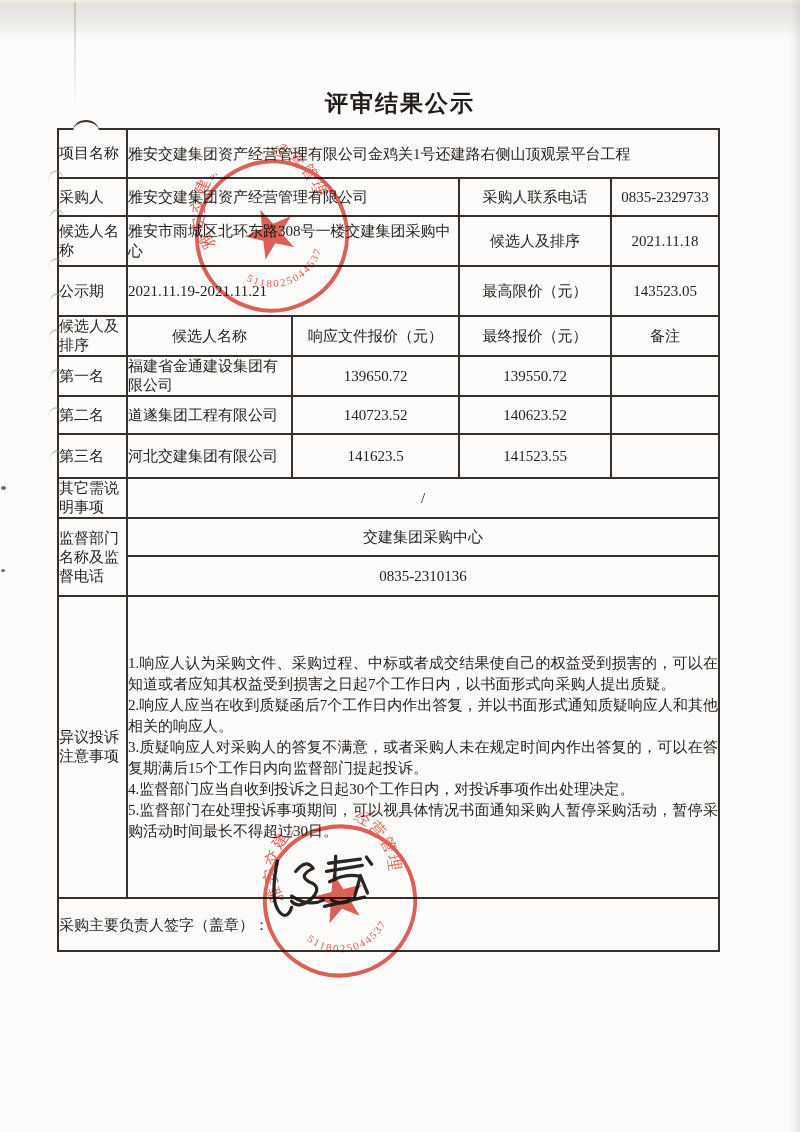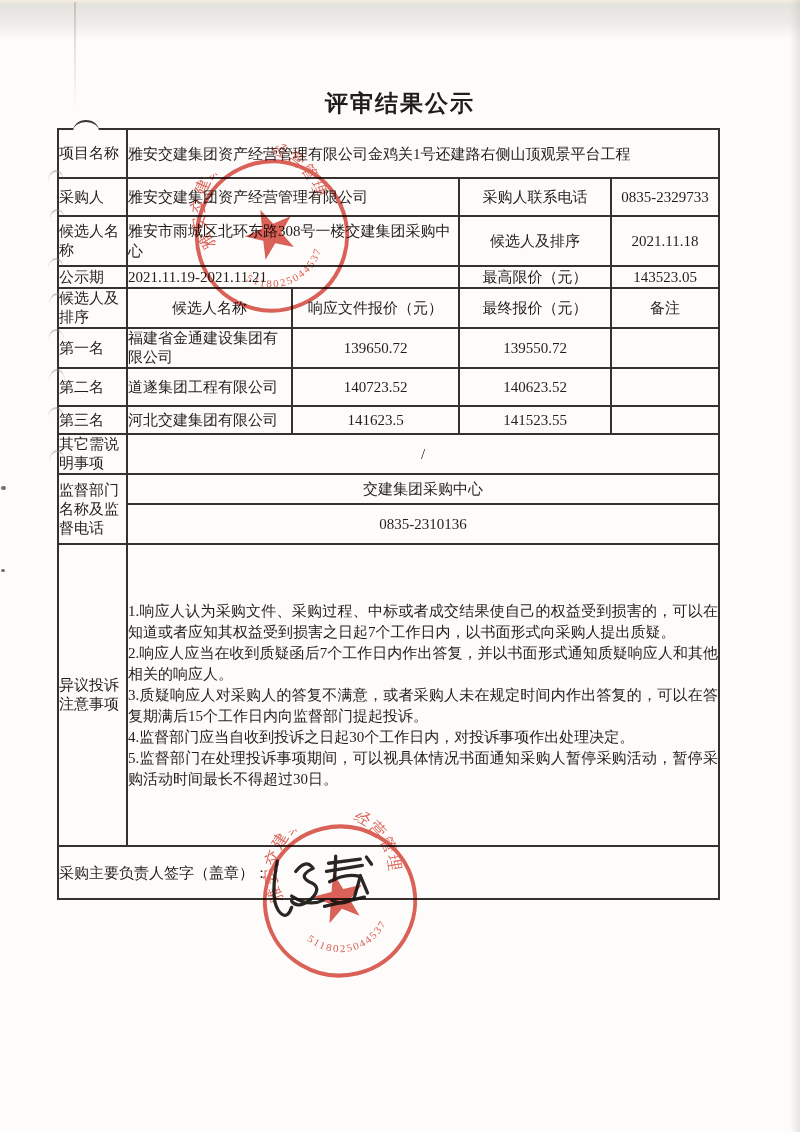--- a/index.html
+++ b/index.html
@@ -84,21 +84,21 @@
       <td class="mid">0835-2329733</td>
     </tr>
     <tr style="height:50px">
       <td class="lab">
             <div class="labw">候选人名称</div>
           </td>
       <td class="val" colspan="2">雅安市雨城区北环东路308号一楼交建集团采购中心</td>
       <td class="mid">候选人及排序</td>
       <td class="mid">2021.11.18</td>
     </tr>
-    <tr style="height:22px">
+    <tr style="height:50px">
       <td class="lab">
             <div class="labw">公示期</div>
           </td>
       <td class="val" colspan="2">2021.11.19-2021.11.21</td>
       <td class="mid">最高限价（元）</td>
       <td class="mid">143523.05</td>
     </tr>
     <tr style="height:35px">
       <td class="lab">
             <div class="labw">候选人及排序</div>
@@ -119,36 +119,36 @@
     </tr>
     <tr style="height:38px">
       <td class="lab">
             <div class="labw">第二名</div>
           </td>
       <td class="val name">道遂集团工程有限公司</td>
       <td class="mid">140723.52</td>
       <td class="mid">140623.52</td>
       <td class="mid"></td>
     </tr>
-    <tr style="height:28px">
+    <tr style="height:44px">
       <td class="lab">
             <div class="labw">第三名</div>
           </td>
       <td class="val name">河北交建集团有限公司</td>
       <td class="mid">141623.5</td>
       <td class="mid">141523.55</td>
       <td class="mid"></td>
     </tr>
     <tr style="height:40px">
       <td class="lab">
             <div class="labw">其它需说明事项</div>
           </td>
       <td class="mid" colspan="4">/</td>
     </tr>
-    <tr style="height:30px">
+    <tr style="height:38px">
       <td class="lab" rowspan="2">
             <div class="labw">监督部门名称及监督电话</div>
           </td>
       <td class="mid" colspan="4">交建集团采购中心</td>
     </tr>
     <tr style="height:40px">
       <td class="mid" colspan="4">0835-2310136</td>
     </tr>
     <tr style="height:302px">
       <td class="lab">

